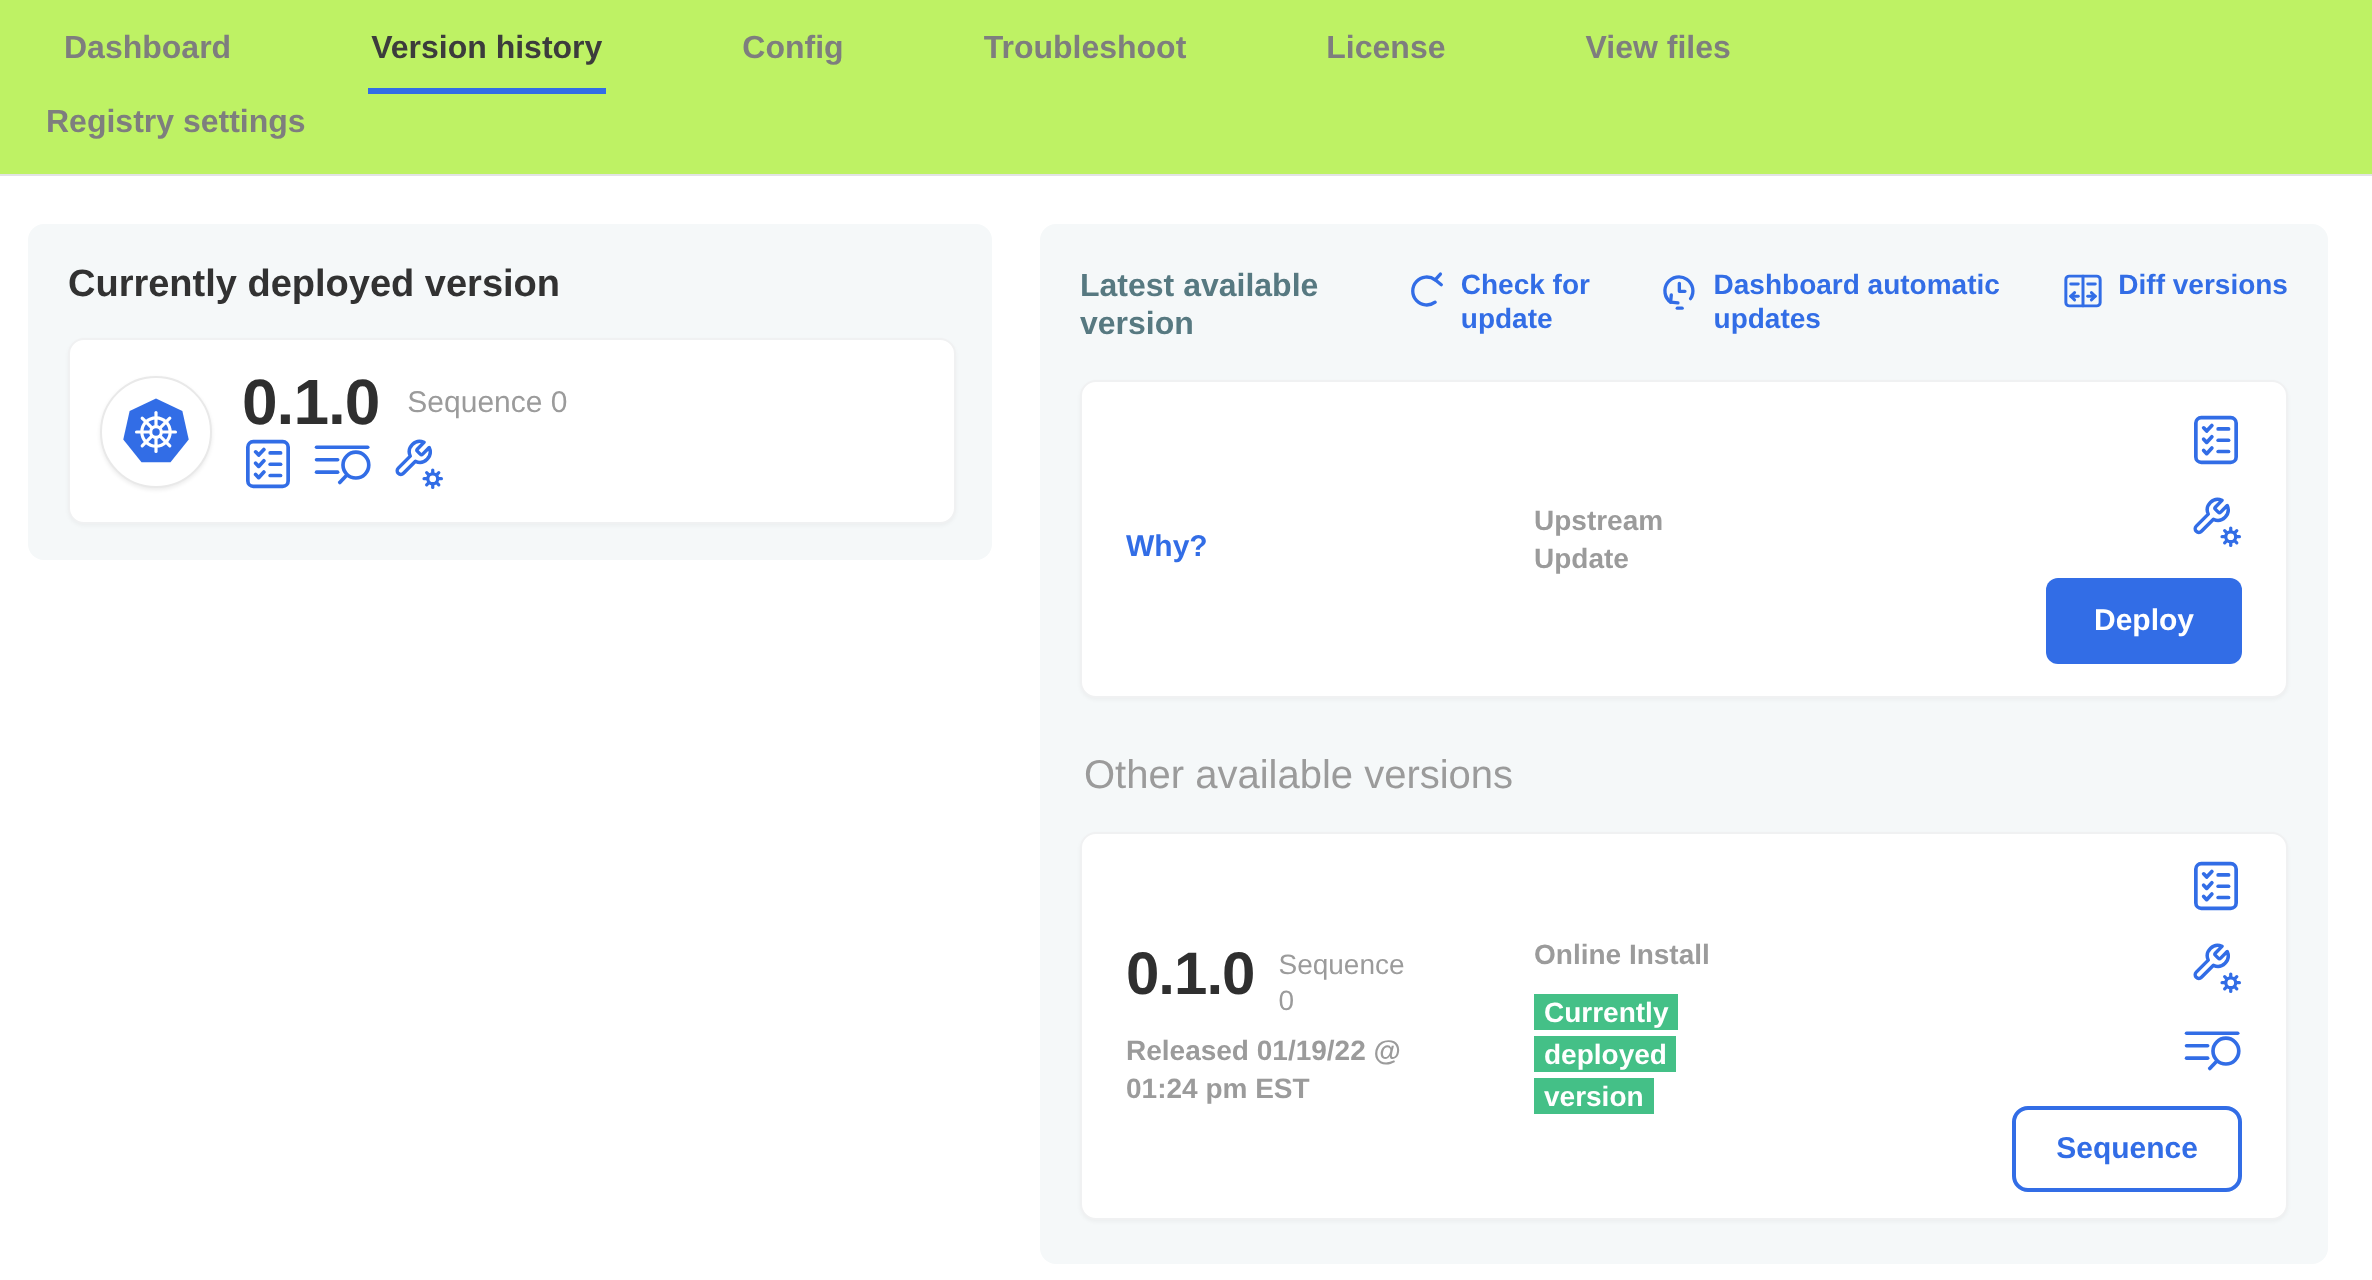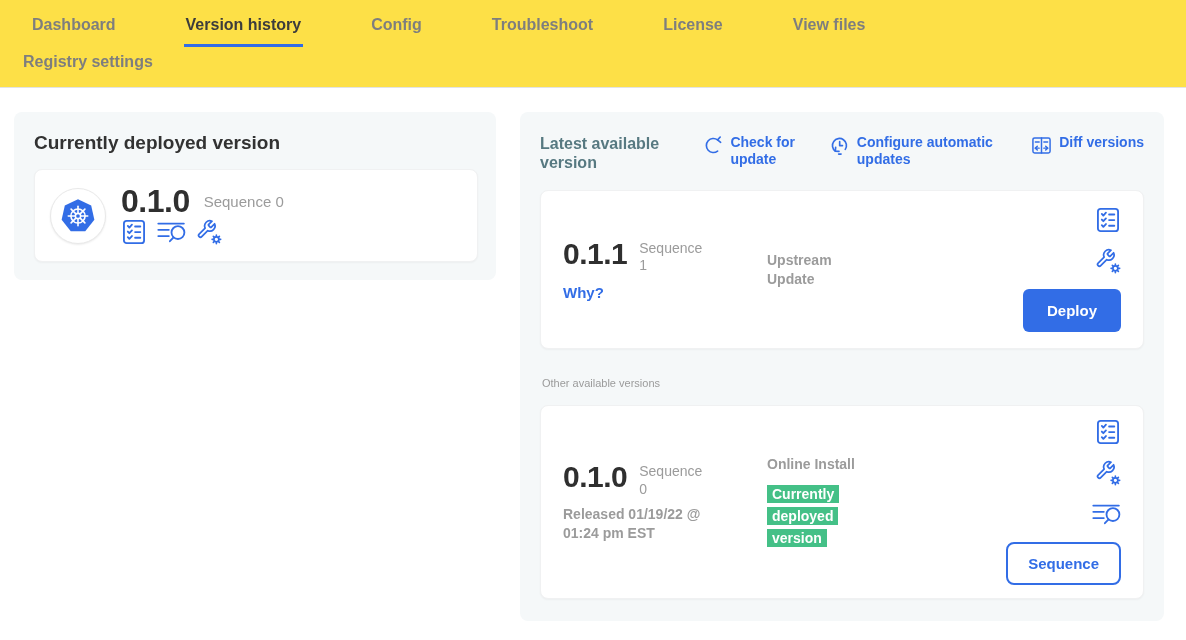--- a/index.html
+++ b/index.html
@@ -6,21 +6,21 @@
   html, body { width: 1186px; height: 640px; overflow: hidden; }
   body {
     font-family: "Liberation Sans", sans-serif;
     background: #ffffff;
     color: #323232;
     -webkit-font-smoothing: antialiased;
   }
 
   
   .topnav {
-    background: #fde047;
+    background: #bef264;
     border-bottom: 1px solid #e2e3e4;
     padding-top: 16px;
   }
   .nav-row { display: flex; column-gap: 66px; padding-left: 30px; align-items: flex-start; }
   .nav-row.secondary { padding-left: 21px; margin-top: 6px; padding-bottom: 16px; }
   .tab {
     font-size: 16px; font-weight: 600; color: #7e7e7e;
     padding: 0 2px 13px 2px; cursor: pointer; white-space: nowrap;
   }
   .tab.active { color: #3c3c3c; border-bottom: 3px solid #326de6; padding-bottom: 10px; }
@@ -85,21 +85,21 @@
     padding: 1px 5px; -webkit-box-decoration-break: clone; box-decoration-break: clone;
   }
   .vcol3 { margin-left: auto; display: flex; align-items: flex-end; gap: 15px; flex-direction: column; }
   .btn {
     font-family: "Liberation Sans", sans-serif; font-size: 15px; font-weight: 700;
     border-radius: 6px; cursor: pointer;
   }
   .btn-primary { background: #326de6; color: #fff; border: none; padding: 13px 24px; margin-left: 8px; }
   .btn-outline { background: #fff; color: #326de6; border: 2px solid #326de6; border-radius: 8px; padding: 11px 20px; margin-left: 6px; }
 
-  .other-title { font-size: 11px; font-weight: 500; color: #9b9b9b; margin: 28px 0 0 2px; }
+  .other-title { font-size: 20px; font-weight: 500; color: #9b9b9b; margin: 28px 0 0 2px; }
 
   .defs { position: absolute; width: 0; height: 0; overflow: hidden; }
 </style>
 </head>
 <body>
 
 <svg class="defs" aria-hidden="true">
   <defs>
     <symbol id="sym-checklist" viewBox="0 0 24 24" fill="none" stroke="currentColor" stroke-width="1.7" stroke-linecap="round" stroke-linejoin="round">
       <rect x="2.7" y="1.7" width="18.6" height="20.6" rx="2.5"></rect>
@@ -222,36 +222,32 @@
       <a class="hlink">
         <svg>
             <use href="#sym-refresh"></use>
           </svg>
         <span class="w1">Check for update</span>
       </a>
       <a class="hlink">
         <svg>
             <use href="#sym-autoupdate"></use>
           </svg>
-        <span class="w2">Configure automatic updates</span>
+        <span class="w2">Dashboard automatic updates</span>
       </a>
       <a class="hlink">
         <svg>
             <use href="#sym-diff"></use>
           </svg>
         <span class="w3">Diff versions</span>
       </a>
     </div>
 
     <div class="vcard first">
       <div class="vcol1">
-        <div class="version-row">
-          <span class="version-big">0.1.1</span>
-          <span class="seq wrap">Sequence 1</span>
-        </div>
         <a class="why">Why?</a>
       </div>
       <div class="vcol2">
         <p class="source">Upstream Update</p>
       </div>
       <div class="vcol3">
         <span class="aicon">
             <svg>
               <use href="#sym-checklist"></use>
             </svg>

